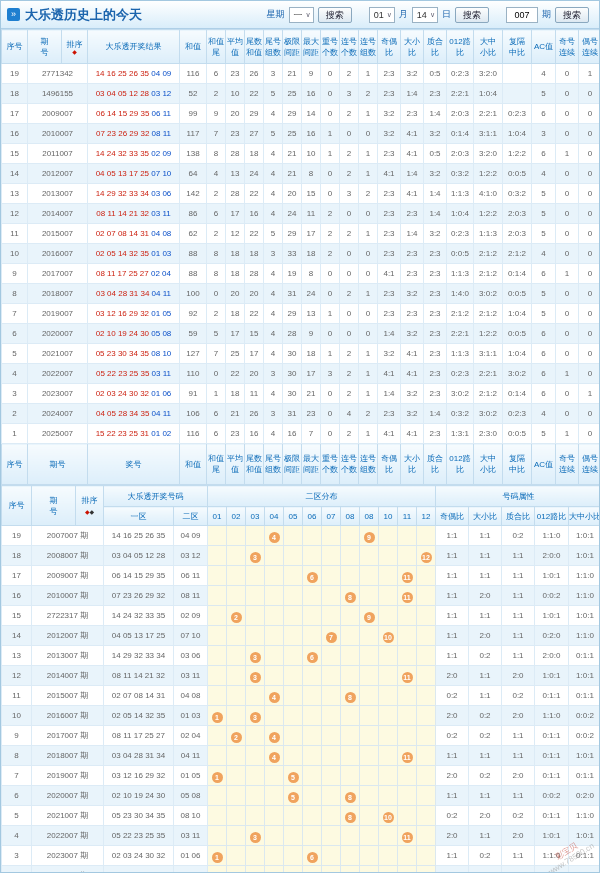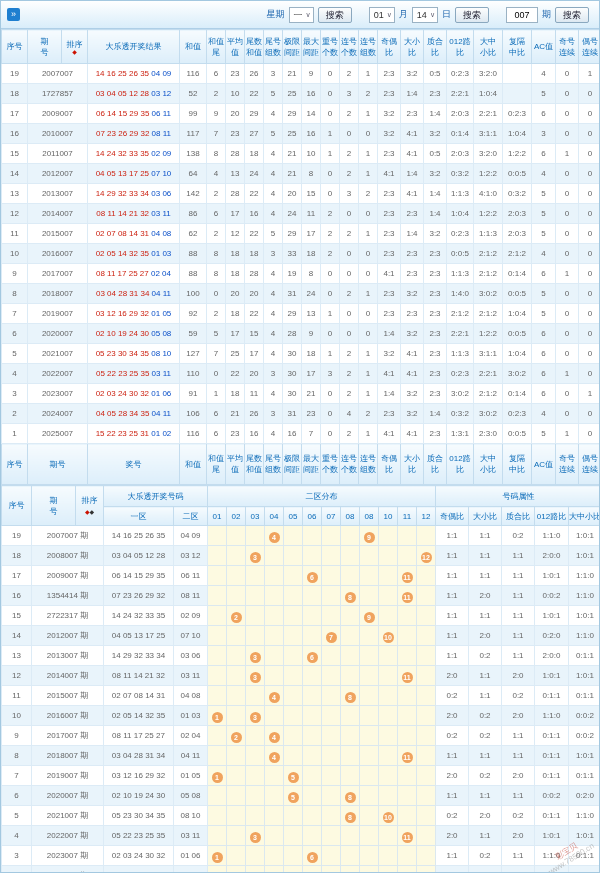--- a/index.html
+++ b/index.html
@@ -45,20 +45,21 @@
   .watermark .w1{color:#c0392b;}
   .watermark .w2{color:#999;}
 </style>
 </head>
 <body>
 
 <div class="page">
 
   <div class="titlebar">
     <div class="title-icon">»</div>
+    <div class="title">大乐透历史上的今天</div>
     <div class="controls">
       <span class="lbl">星期</span>
       <span class="select">
           <span>一</span>
           <span class="arr">∨</span>
         </span>
       <button class="btn">搜索</button>
       <span class="gap"></span>
       <span class="select">
           <span>01</span>
@@ -192,21 +193,21 @@
           </th>
           <th>
             <div>偶号</div>
             <div>连续</div>
           </th>
         </tr>
       </thead>
     <tbody>
         <tr class="odd">
           <td>19</td>
-          <td colspan="2">2007007</td>
+          <td colspan="2">2771342</td>
           <td><span class="front">14 16 25 26 35</span> <span class="back">04 09</span></td>
           <td>116</td>
           <td>6</td>
           <td>23</td>
           <td>26</td>
           <td>3</td>
           <td>21</td>
           <td>9</td>
           <td>0</td>
           <td>2</td>
@@ -216,21 +217,21 @@
           <td>0:5</td>
           <td>0:2:3</td>
           <td>3:2:0</td>
           <td></td>
           <td>4</td>
           <td>0</td>
           <td>1</td>
         </tr>
         <tr class="even">
           <td>18</td>
-          <td colspan="2">1727857</td>
+          <td colspan="2">1496155</td>
           <td><span class="front">03 04 05 12 28</span> <span class="back">03 12</span></td>
           <td>52</td>
           <td>2</td>
           <td>10</td>
           <td>22</td>
           <td>5</td>
           <td>25</td>
           <td>16</td>
           <td>0</td>
           <td>3</td>
@@ -882,21 +883,21 @@
           </td>
           <td class="dist"></td>
           <td>1:1</td>
           <td>1:1</td>
           <td>1:1</td>
           <td>1:0:1</td>
           <td>1:1:0</td>
         </tr>
         <tr class="even">
           <td>16</td>
-          <td colspan="2">1354414 期</td>
+          <td colspan="2">2010007 期</td>
           <td>07 23 26 29 32</td>
           <td>08 11</td>
           <td class="dist"></td>
           <td class="dist"></td>
           <td class="dist"></td>
           <td class="dist"></td>
           <td class="dist"></td>
           <td class="dist"></td>
           <td class="dist"></td>
           <td class="dist">

